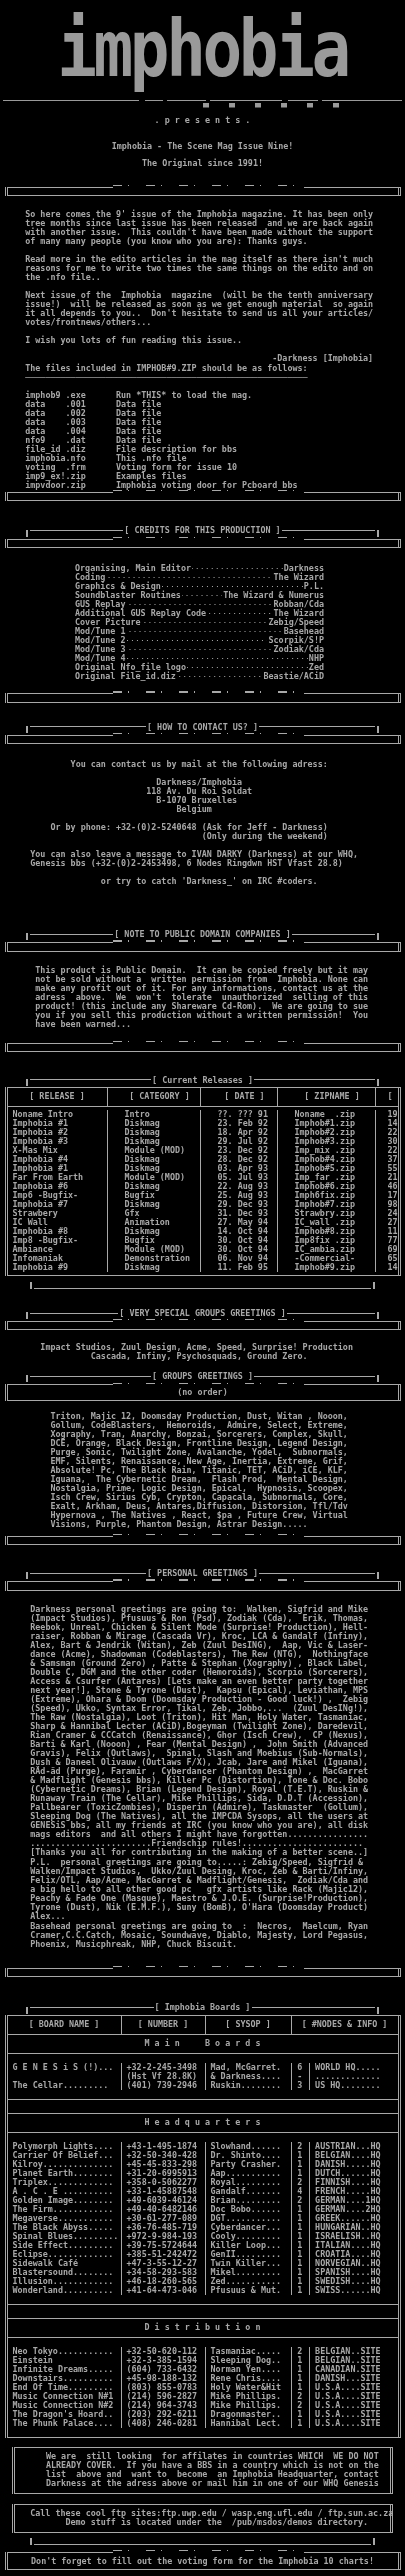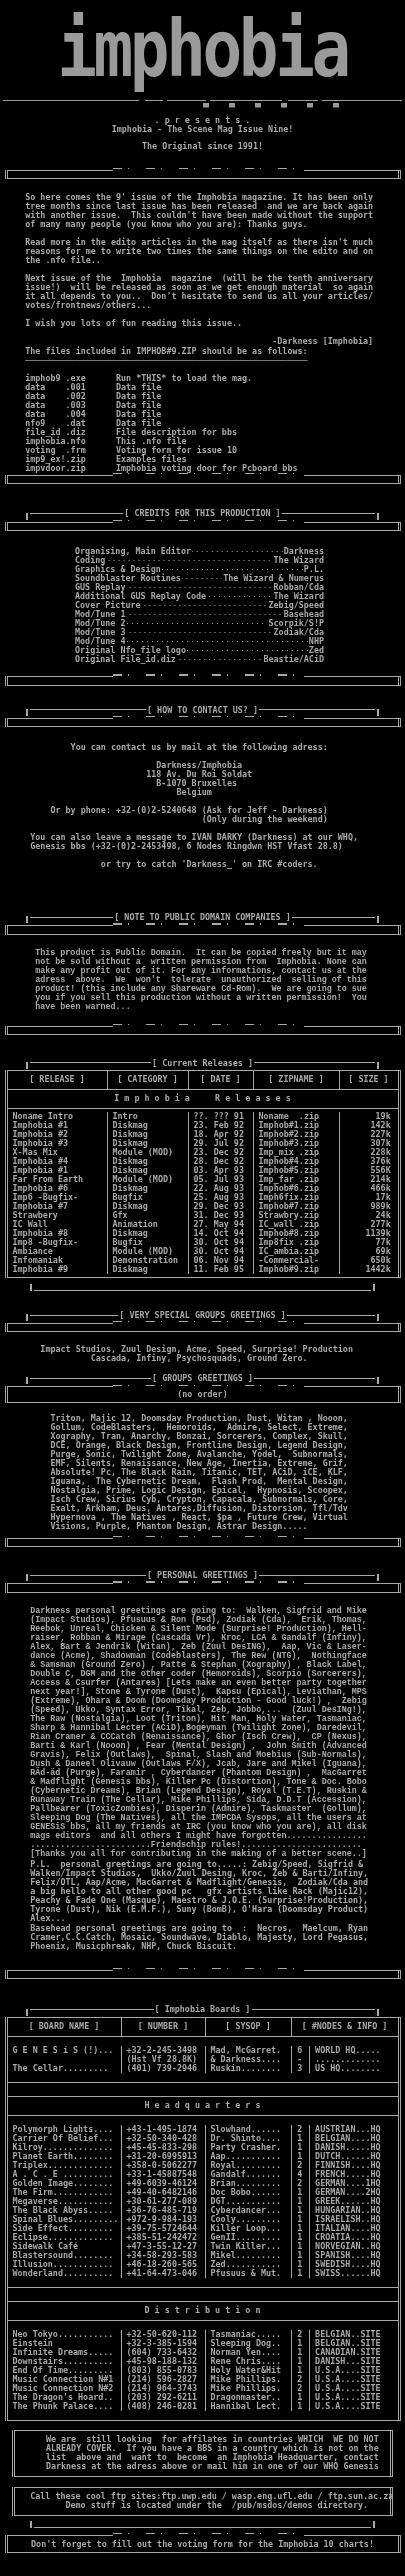--- a/index.html
+++ b/index.html
@@ -18,21 +18,21 @@
     transform:scaleY(1.18);transform-origin:top;overflow:hidden;
   }
   .logo-base{margin:15.8px 3.4px 0 3.4px;height:1.7px;
     background:linear-gradient(90deg,#9a9a9a 0 34%,#000 34% 35.5%,#9a9a9a 35.5% 40%,
       #000 40% 41%,#9a9a9a 41% 51%,#000 51% 52%,#9a9a9a 52% 70%,#000 70% 71.5%,
       #9a9a9a 71.5% 79%,#000 79% 80%,#9a9a9a 80% 100%);}
   .logo-crumbs{height:6.8px;margin:1.1px 0 0 203px;width:146px;
     background:repeating-linear-gradient(90deg,#9a9a9a 0 5.6px,transparent 5.6px 26px);
     background-size:100% 4.5px;background-repeat:no-repeat;}
   .presents{margin-top:6.8px;}
-  .mag-title{}
+  .mag-title{margin-top:17px;}
   .mag-sub{margin-top:7.9px;}
   
   .bar{position:relative;margin:19px 4.5px 0 4.5px;height:7.3px;
     border:1.1px solid #a8a8a8;border-left:3.4px double #a8a8a8;border-right:3.4px double #a8a8a8;}
   .bar::before{content:"";position:absolute;top:-1.1px;left:27%;right:24%;height:1.1px;background:#000;}
   .bar::after{content:"";position:absolute;top:-2.8px;left:27%;right:24%;height:1.1px;
     background:repeating-linear-gradient(90deg,#a8a8a8 0 9px,transparent 9px 14.6px,
       #a8a8a8 14.6px 16.3px,transparent 16.3px 33px);}
   .bar.tight{margin-top:2.3px;}
   
@@ -57,21 +57,21 @@
   
   .credits{width:249px;margin:15.8px 0 0 75px;}
   .credit{display:flex;height:9px;}
   .credit .dots{flex:1;margin:0 1.1px;
     background-image:radial-gradient(circle,#a8a8a8 0.7px,transparent 1px);
     background-size:5px 9px;background-position:center;background-repeat:repeat-x;}
   
   .tbl{margin:1.1px 4.5px 0 4.5px;border:1.1px solid #a8a8a8;
     border-left:3.4px double #a8a8a8;border-right:3.4px double #a8a8a8;}
   .trow{display:grid;}
-  .rrow{grid-template-columns:100px 81px 65px 86px 1fr;}
+  .rrow{grid-template-columns:100px 81px 65px 86px 1fr;gap:12px;}
   .brow{grid-template-columns:114px 84px 86px 18.6px 1fr;}
   .bhead{grid-template-columns:114px 84px 86px 1fr;}
   .cell{border-right:1.1px solid #a8a8a8;padding:0 0 0 5px;white-space:pre;overflow:hidden;}
   .cell:last-child{border-right:none;}
   .thead{border-bottom:1.1px solid #a8a8a8;}
   .thead .cell{text-align:center;padding:4.5px 0;}
   .tmerge{border-bottom:1.1px solid #a8a8a8;text-align:center;padding:4.5px 0;white-space:pre;}
   .gmerge{border-bottom:1.1px solid #a8a8a8;text-align:center;padding:4.5px 0;white-space:pre;}
   .gap{border-top:1.1px solid #a8a8a8;margin-top:13px;}
   .tbody{padding:3.4px 0;}
@@ -83,21 +83,21 @@
     border-left:3.4px double #a8a8a8;border-right:3.4px double #a8a8a8;padding:4.5px 0 4.5px 0;}
   .note-box pre{padding-left:22.5px;margin-left:8px;}
   .note-box.ftp pre{padding-left:6.8px;}
   .vote-box{margin:6.8px 4.5px 0 4.5px;position:relative;border:1.1px solid #a8a8a8;
     border-left:3.4px double #a8a8a8;border-right:3.4px double #a8a8a8;
     padding:3.9px 0;text-align:center;}
   .vote-box::before{content:"";position:absolute;top:-1.1px;left:27%;right:24%;height:1.1px;background:#000;}
   .vote-box::after{content:"";position:absolute;top:-2.8px;left:27%;right:24%;height:1.1px;
     background:repeating-linear-gradient(90deg,#a8a8a8 0 9px,transparent 9px 14.6px,
       #a8a8a8 14.6px 16.3px,transparent 16.3px 33px);}.mt16{margin-top:1px;}.mt20{margin-top:11.3px;}
-  .mt22{margin-top:12.4px;}.mt24{margin-top:13.5px;}.mt26{margin-top:14.6px;font-family:Liberation Mono, monospace;}
+  .mt22{margin-top:12.4px;}.mt24{margin-top:13.5px;}.mt26{margin-top:14.6px;}
   .mt28{margin-top:15.8px;}.mt34{margin-top:19px;}.mt36{margin-top:20px;}
   .mt42{margin-top:23.6px;}.mt44{margin-top:25px;}.mt46{margin-top:26px;text-align:center;}.mt78{margin-top:44px;}
 </style>
 </head>
 <body>
 
 <div class="logo-art">imphobia</div>
 <div class="logo-base"></div>
 <div class="logo-crumbs"></div>
 
@@ -273,21 +273,20 @@
 </div>
 
 <div class="tbl">
     <div class="trow rrow thead">
       <div class="cell">[ RELEASE ]</div>
       <div class="cell">[ CATEGORY ]</div>
       <div class="cell">[ DATE ]</div>
       <div class="cell">[ ZIPNAME ]</div>
       <div class="cell">[ SIZE ]</div>
     </div>
-    <div class="tmerge">I m p h o b i a     R e l e a s e s</div>
     <div class="tbody">
       <div class="trow rrow">
         <div class="cell">Noname Intro</div>
         <div class="cell">Intro</div>
         <div class="cell">??. ??? 91</div>
         <div class="cell">Noname  .zip</div>
         <div class="cell num">19k</div>
       </div>
       <div class="trow rrow">
         <div class="cell">Imphobia #1</div>
@@ -514,20 +513,21 @@
   <span class="cap r"></span>
 </div>
 
 <div class="tbl">
     <div class="trow bhead thead">
       <div class="cell">[ BOARD NAME ]</div>
       <div class="cell">[ NUMBER ]</div>
       <div class="cell">[ SYSOP ]</div>
       <div class="cell">[ #NODES &amp; INFO ]</div>
     </div>
+    <div class="gmerge">M a i n     B o a r d s</div>
     <div class="gbody bb">
       <div class="trow brow">
         <div class="cell">G E N E S i S (!)...</div>
         <div class="cell">+32-2-245-3498</div>
         <div class="cell">Mad, McGarret.</div>
         <div class="cell num">6</div>
         <div class="cell">WORLD HQ.....</div>
       </div>
       <div class="trow brow">
         <div class="cell"></div>

